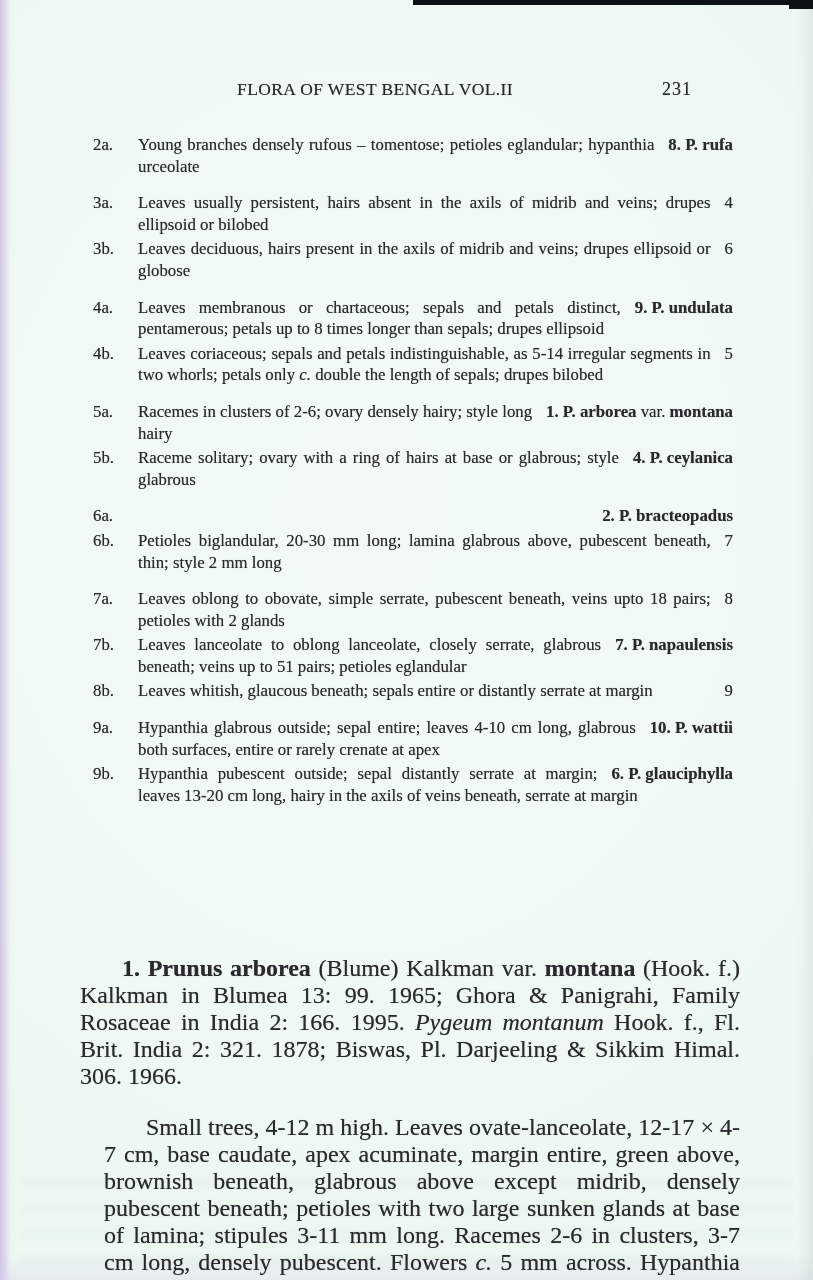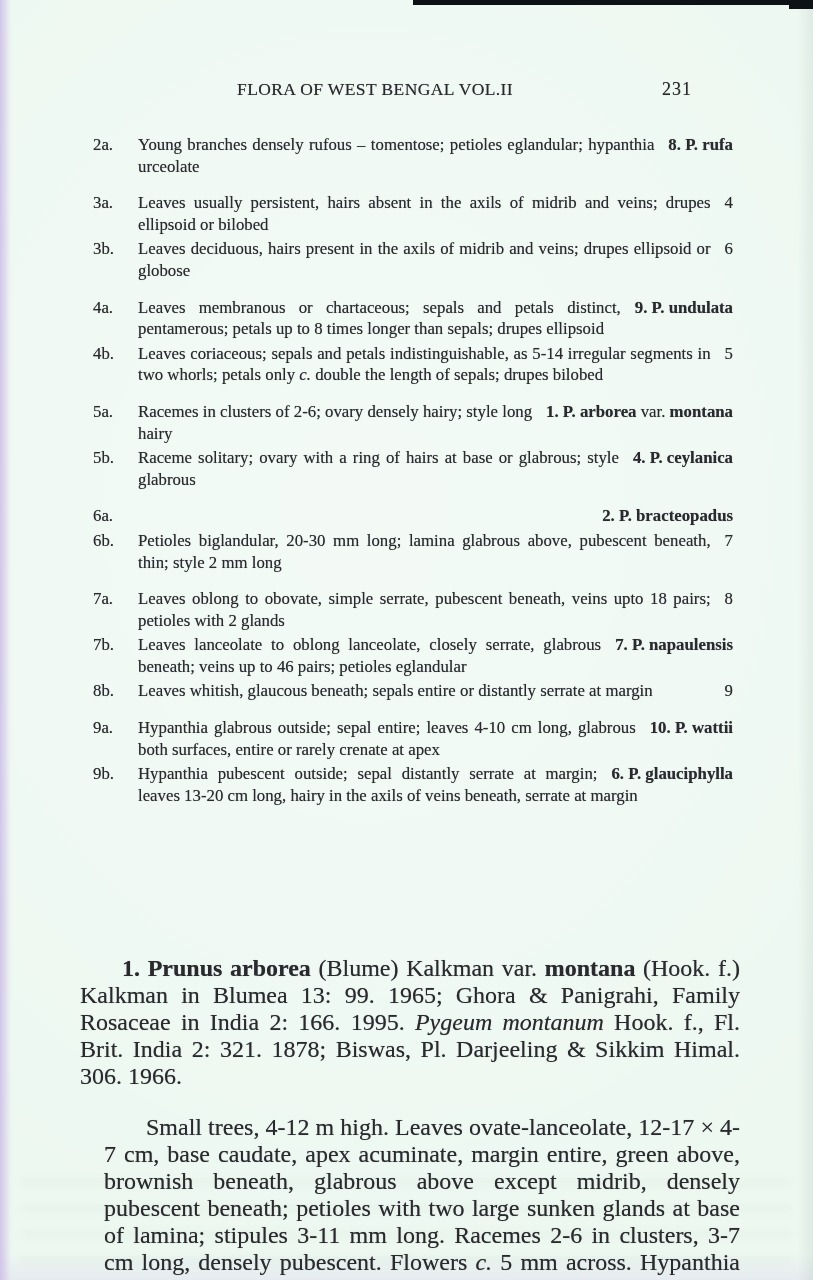--- a/index.html
+++ b/index.html
@@ -106,21 +106,21 @@
     <span class="key-text"><span>Petioles biglandular, 20-30 mm long; lamina glabrous above, pubescent beneath, thin; style 2 mm long</span></span>
   </div>
       <div class="key-item sp-couplet">
     <span class="key-label">7a.</span>
     <span class="key-result"><span>8</span></span>
     <span class="key-text"><span>Leaves oblong to obovate, simple serrate, pubescent beneath, veins upto 18 pairs; petioles with 2 glands</span></span>
   </div>
       <div class="key-item sp-pair">
     <span class="key-label">7b.</span>
     <span class="key-result"><span class="seg-b">7. P. napaulensis</span></span>
-    <span class="key-text"><span>Leaves lanceolate to oblong lanceolate, closely serrate, glabrous beneath; veins up to 46 pairs; petioles eglandular</span></span>
+    <span class="key-text"><span>Leaves lanceolate to oblong lanceolate, closely serrate, glabrous beneath; veins up to 51 pairs; petioles eglandular</span></span>
   </div>
       <div class="key-item sp-pair">
     <span class="key-label">8b.</span>
     <span class="key-result"><span>9</span></span>
     <span class="key-text"><span>Leaves whitish, glaucous beneath; sepals entire or distantly serrate at margin</span></span>
   </div>
       <div class="key-item sp-couplet">
     <span class="key-label">9a.</span>
     <span class="key-result"><span class="seg-b">10. P. wattii</span></span>
     <span class="key-text"><span>Hypanthia glabrous outside; sepal entire; leaves 4-10 cm long, glabrous both surfaces, entire or rarely crenate at apex</span></span>

